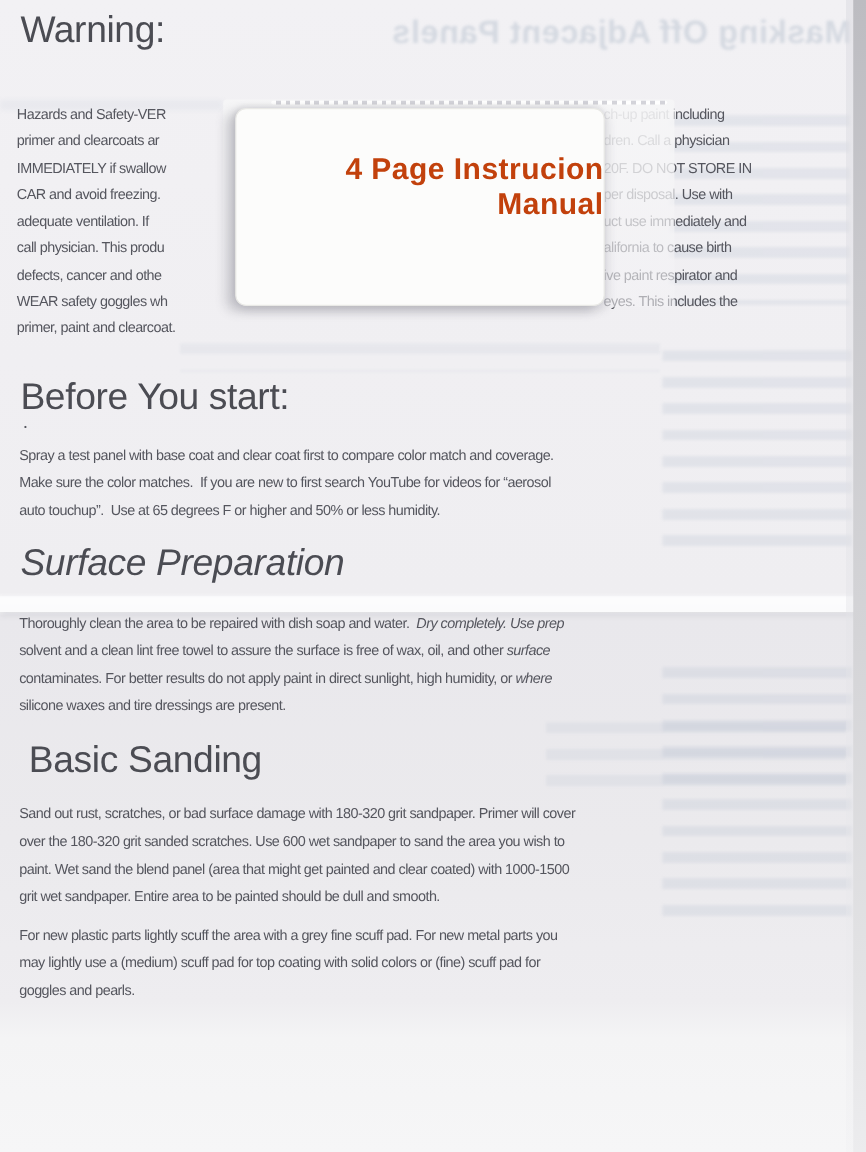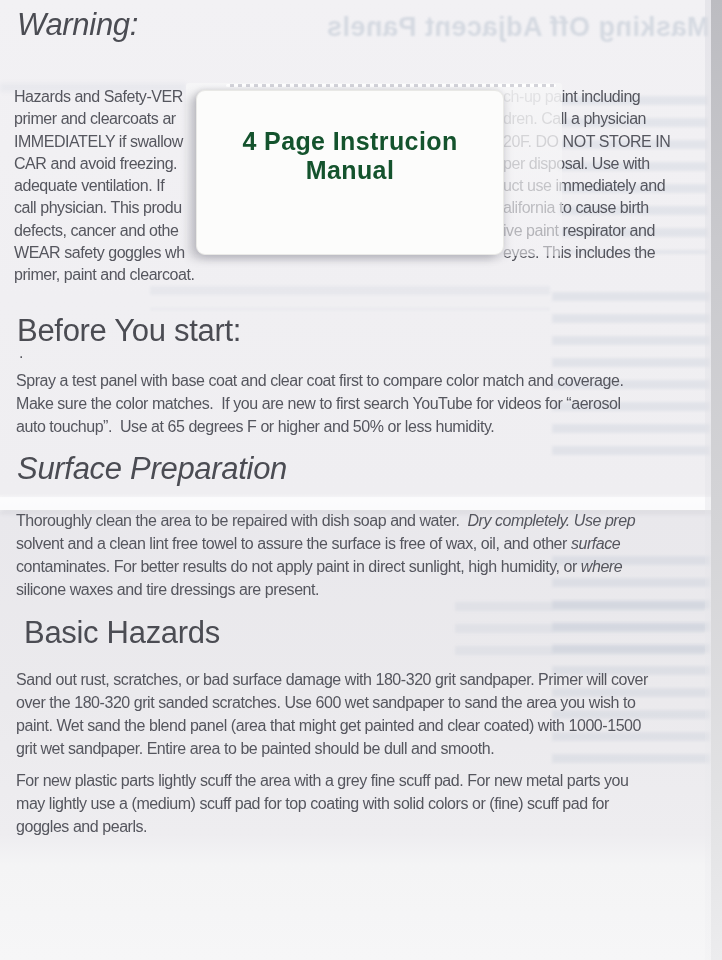--- a/index.html
+++ b/index.html
@@ -15,25 +15,25 @@
       #f4f4f5 865px,#f6f6f7 960px);}
   .seam{position:absolute;left:0;top:497px;width:722px;height:13px;
     background:rgba(252,252,253,0.85);
     box-shadow:0 3px 5px rgba(90,90,105,0.12);}
   .edge-strip{position:absolute;right:0;top:0;width:11px;height:960px;
     background:linear-gradient(180deg,#bcbcc1 0%,#c9c9cd 25%,#d4d4d7 55%,#e3e3e5 85%,#ececee 100%);}
   .edge-soft{position:absolute;right:11px;top:0;width:6px;height:960px;
     background:linear-gradient(180deg,rgba(220,220,226,0.55),rgba(238,238,240,0.3));}
   .h{position:absolute;margin:0;font-size:31px;font-weight:400;
     color:#4b4c53;letter-spacing:-0.3px;line-height:1.12;}
-  .h-warning{left:17px;top:8px;font-style:italic;}
+  .h-warning{left:17px;top:8px;}
   .h-before{left:17px;top:314px;}
   .h-surface{left:17px;top:452px;font-style:italic;}
   .h-basic{left:24px;top:616px;}
-  .body-block{position:absolute;color:#55565e;font-size:16px;
+  .body-block{position:absolute;color:#55565e;font-size:12px;
     letter-spacing:-0.45px;}
   .bline{white-space:pre;height:22.9px;}
   .warning-block{left:14px;top:88px;width:695px;}
   .warning-block .bline{position:relative;height:22.3px;}
   .warning-block .frag-r{position:absolute;left:489px;top:0;}
   .spray-block{left:16px;top:372px;width:695px;}
   .surface-block{left:16px;top:512px;width:695px;}
   .sand-block{left:16px;top:671px;width:695px;}
   .plastic-block{left:16px;top:772px;width:695px;}
   .it{font-style:italic;}
@@ -42,21 +42,21 @@
     background:linear-gradient(180deg,rgba(246,246,247,0.9),rgba(243,242,245,0.55));
     border-radius:3px;}
   .sticker-backing::before{content:"";position:absolute;top:1px;left:40px;right:6px;height:3px;
     background:repeating-linear-gradient(90deg,#ffffff 0 4px,rgba(205,205,212,0.85) 4px 8px);
     border-radius:2px;}
   .sticker{position:absolute;left:196px;top:90px;width:306px;height:163px;
     background:#fcfcfb;border:1px solid #e9e9e6;border-radius:9px;
     box-shadow:-7px 4px 9px rgba(95,95,108,0.30),
                -1px -2px 4px rgba(120,120,132,0.12),
                 3px 4px 7px rgba(120,120,132,0.16);
-    text-align:center;color:#14532d;}
+    text-align:right;color:#c2410c;}
   .sticker-line{font-weight:700;font-size:25px;letter-spacing:0.4px;}
   .sticker-line1{margin-top:36px;}
   .sticker-line2{}
   .ghost-heading{position:absolute;left:322px;top:12px;width:392px;height:34px;
     font-size:27px;font-weight:700;text-align:center;letter-spacing:0.5px;
     color:#bdc6d2;opacity:0.55;transform:scaleX(-1);filter:blur(1.2px);}
   .ghost-lines{position:absolute;filter:blur(1.4px);opacity:0.5;
     background:repeating-linear-gradient(180deg,
       rgba(158,172,192,0.34) 0px,rgba(158,172,192,0.34) 9px,
       transparent 9px,transparent 22px);}
@@ -111,21 +111,21 @@
 
   <h1 class="h h-surface">Surface Preparation</h1>
 
   <div class="body-block surface-block">
       <div class="bline"><span class="">Thoroughly clean the area to be repaired with dish soap and water.  </span><span class="it">Dry completely. Use prep</span></div>
       <div class="bline"><span class="">solvent and a clean lint free towel to assure the surface is free of wax, oil, and other </span><span class="it">surface</span></div>
       <div class="bline"><span class="">contaminates. For better results do not apply paint in direct sunlight, high humidity, or </span><span class="it">where</span></div>
       <div class="bline"><span class="">silicone waxes and tire dressings are present.</span></div>
     </div>
 
-  <h1 class="h h-basic">Basic Hazards</h1>
+  <h1 class="h h-basic">Basic Sanding</h1>
 
   <div class="body-block sand-block">
       <div class="bline">Sand out rust, scratches, or bad surface damage with 180-320 grit sandpaper. Primer will cover</div>
       <div class="bline">over the 180-320 grit sanded scratches. Use 600 wet sandpaper to sand the area you wish to</div>
       <div class="bline">paint. Wet sand the blend panel (area that might get painted and clear coated) with 1000-1500</div>
       <div class="bline">grit wet sandpaper. Entire area to be painted should be dull and smooth.</div>
     </div>
 
   <div class="body-block plastic-block">
       <div class="bline">For new plastic parts lightly scuff the area with a grey fine scuff pad. For new metal parts you</div>

